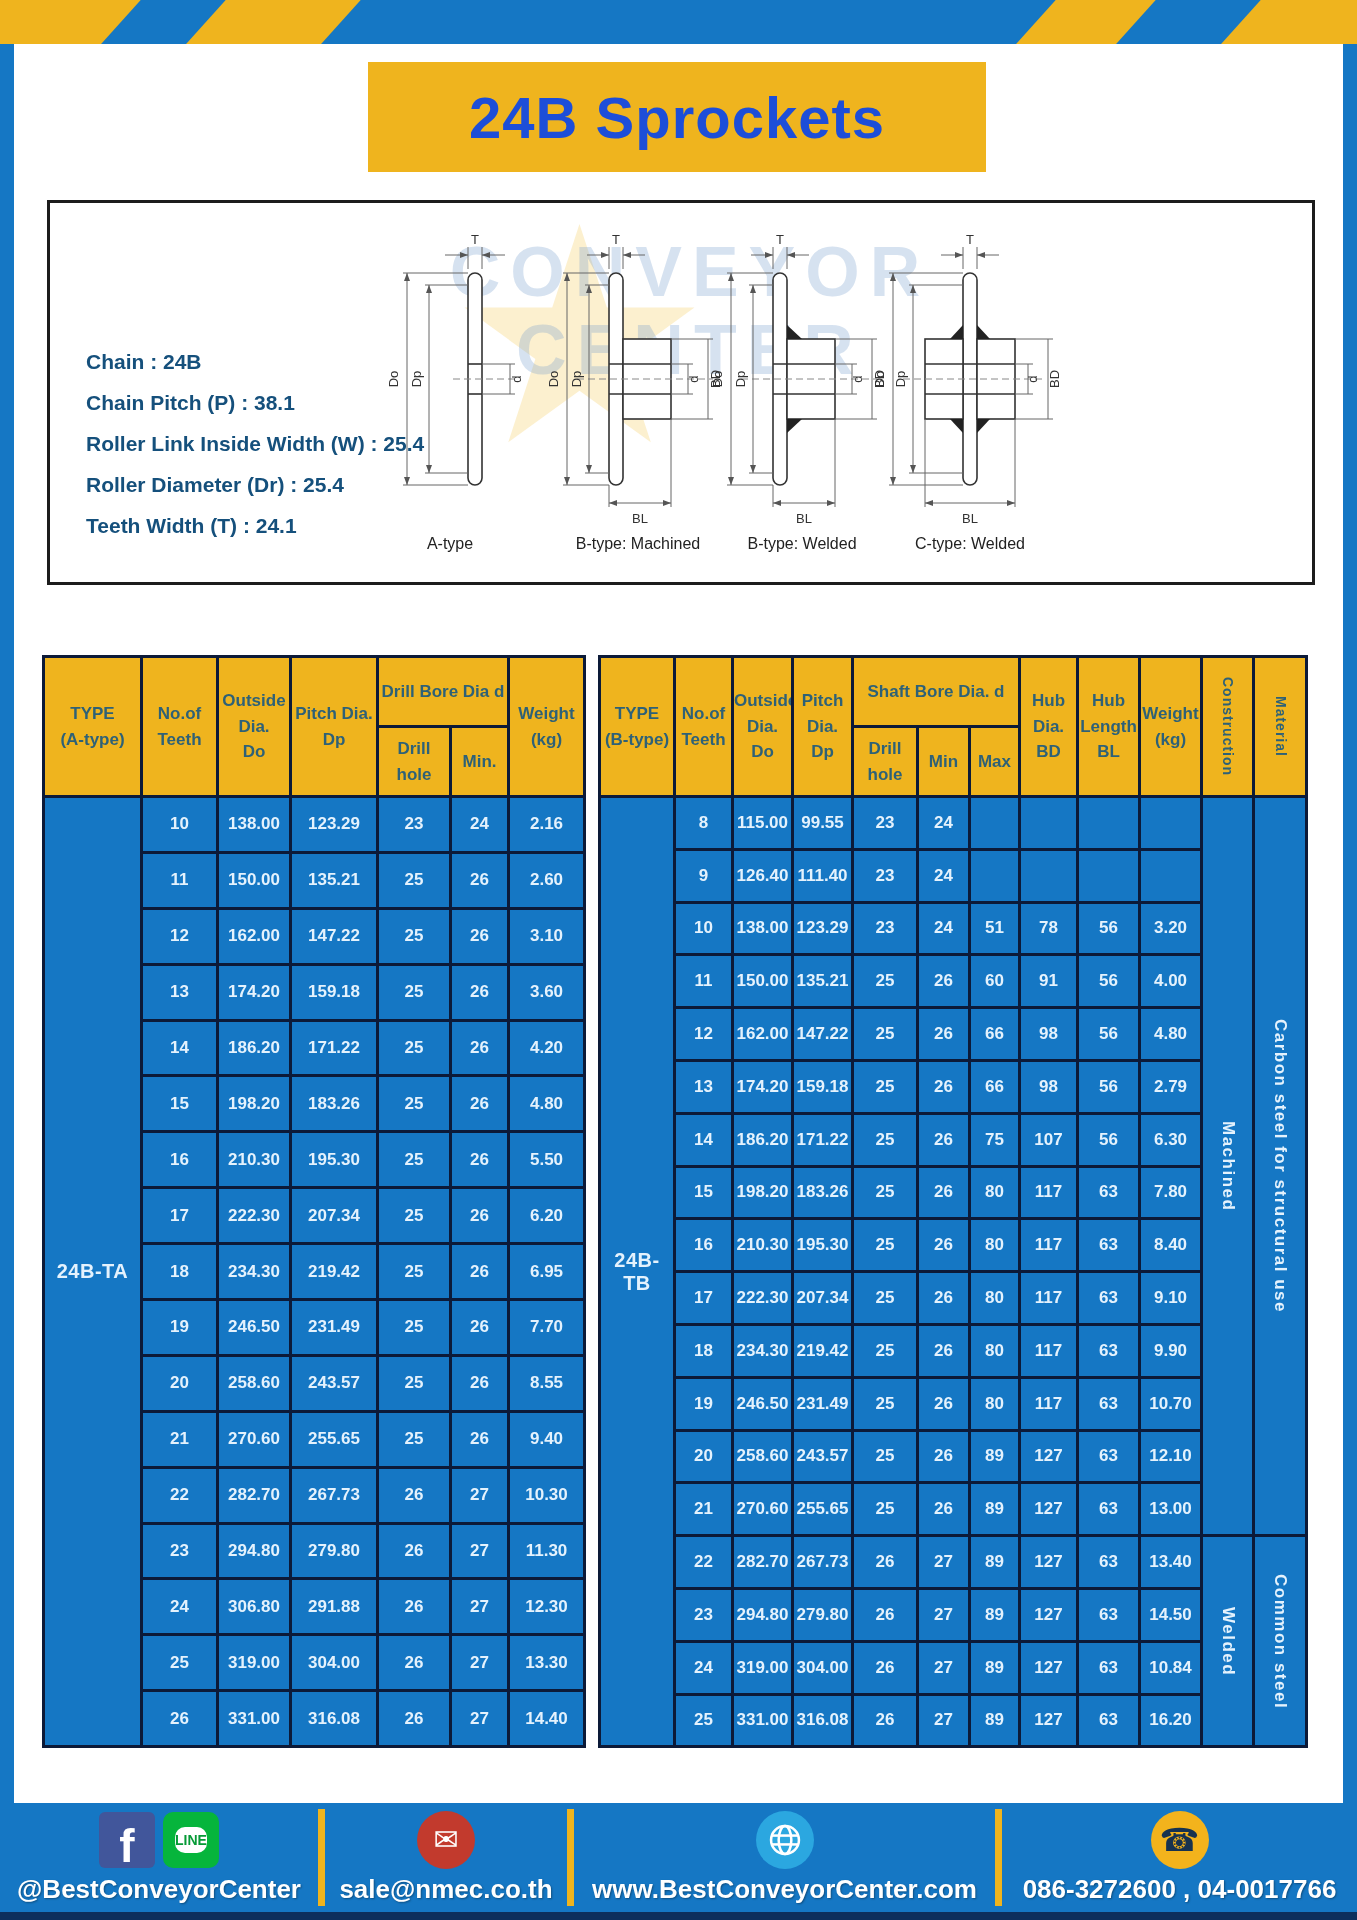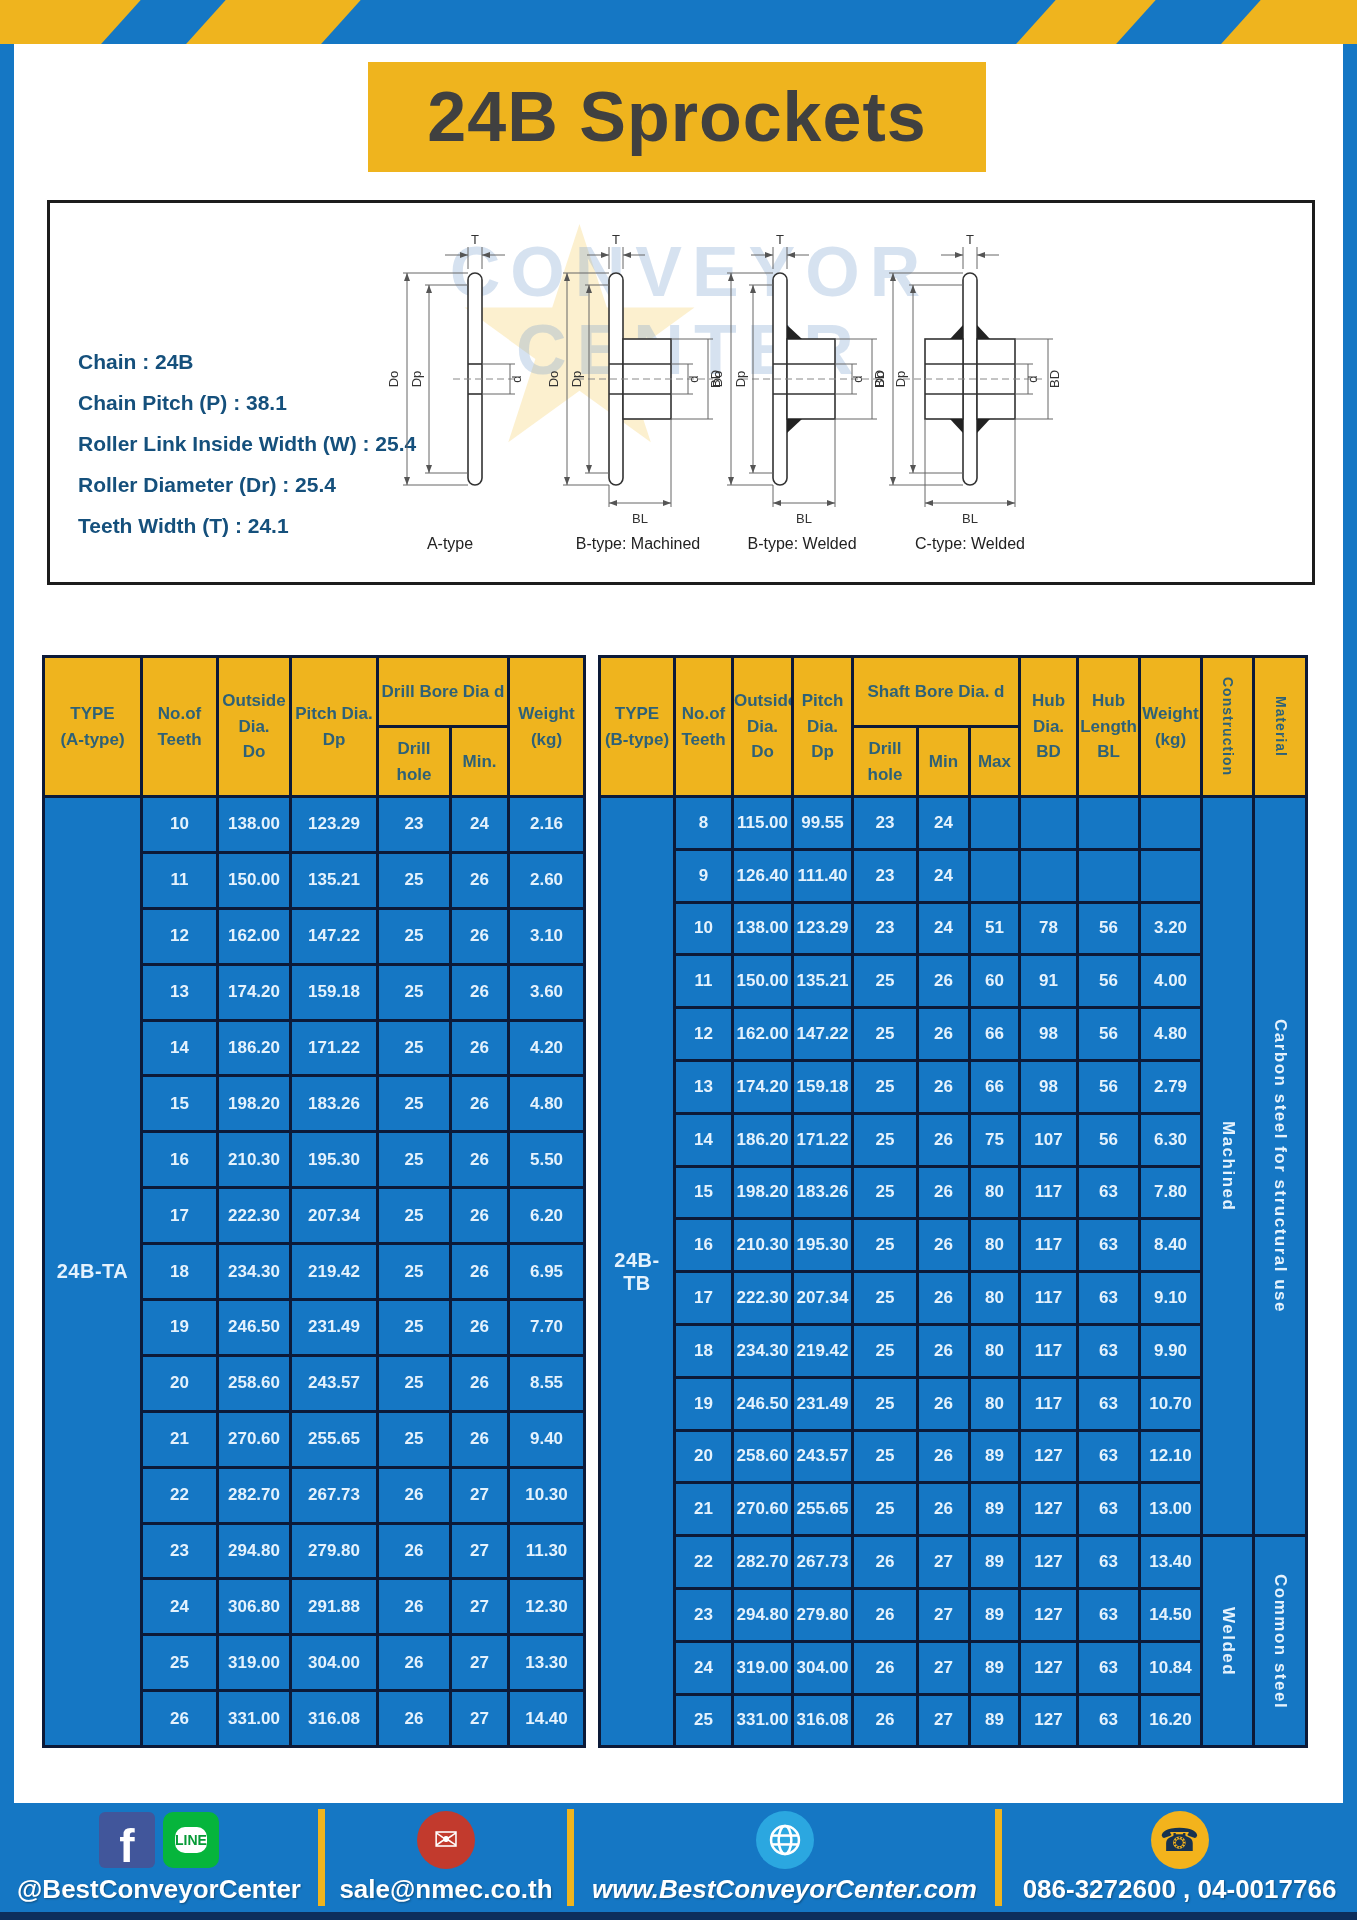--- a/index.html
+++ b/index.html
@@ -24,28 +24,28 @@
   #stripe-l2{left:205px;width:135px;}
   #stripe-r1{left:1035px;width:100px;}
   #stripe-r2{left:1240px;width:190px;}
   
   .sideframe{position:absolute;top:44px;height:1759px;width:14px;background:var(--blue);}
   #frame-left{left:0;}
   #frame-right{left:1343px;}
   
   #title-box{position:absolute;left:368px;top:62px;width:618px;height:110px;background:var(--yellow);
     display:flex;align-items:center;justify-content:center;}
-  #title-box h1{margin:6px;font-size:70px;font-weight:bold;color:#404040;letter-spacing:1px;}
+  #title-box h1{margin:6px;font-size:58px;font-weight:bold;color:#1d4ed8;letter-spacing:1px;}
   
   #diagram-box{position:absolute;left:47px;top:200px;width:1268px;height:385px;background:#fff;
     border:3px solid #1c1c1c;}
   #watermark{position:absolute;left:390px;top:30px;width:500px;text-align:center;pointer-events:none;}
   #watermark .wm-line{font-size:70px;font-weight:bold;letter-spacing:10px;color:rgba(120,160,205,0.30);line-height:78px;}
   #wm-star{position:absolute;left:395px;top:-40px;font-size:300px;color:rgba(243,196,63,0.25);pointer-events:none;}
-  #specs{position:absolute;left:28px;top:138px;}
+  #specs{position:absolute;left:36px;top:138px;}
   .spec-line{font-size:21px;font-weight:bold;color:var(--spec-text);height:41px;line-height:41px;white-space:nowrap;}
   .diag{position:absolute;top:30px;text-align:center;}
   #diag-a{left:325px;width:150px;}
   #diag-bm{left:493px;width:190px;}
   #diag-bw{left:657px;width:190px;}
   #diag-c{left:825px;width:190px;}
   .diag svg{display:block;}
   .diag .caption{font-size:16px;color:#222;margin-top:2px;white-space:nowrap;}
   .part{fill:#fff;stroke:#333;stroke-width:1.6;}
   .thin{stroke:#666;stroke-width:1;}
@@ -68,21 +68,21 @@
   td.typecell{font-size:20px;letter-spacing:0.5px;}
   th.vhead{writing-mode:vertical-rl;font-size:14px;letter-spacing:1px;padding:4px 0;}
   td.vert{writing-mode:vertical-rl;font-size:17px;letter-spacing:1.5px;}
   
   #footer{position:absolute;left:0;top:1803px;width:1357px;height:109px;background:var(--blue);
     display:flex;align-items:stretch;}
   #footer-bottom{position:absolute;left:0;top:1912px;width:1357px;height:8px;background:var(--blue-dark);}
   .f-sec{display:flex;flex-direction:column;align-items:center;justify-content:center;gap:5px;}
   #f-sec-social{width:318px;}
   #f-sec-mail{width:242px;}
-  #f-sec-web{width:421px;font-style:italic;}
+  #f-sec-web{width:421px;}
   #f-sec-phone{width:355px;}
   .f-div{width:7px;background:var(--yellow);margin:6px 0;}
   .f-icons{display:flex;gap:8px;align-items:center;height:58px;}
   .f-label{color:#fff;font-size:26px;font-weight:bold;white-space:nowrap;text-shadow:1px 1px 2px rgba(0,0,0,0.35);}
   .icon-fb{width:56px;height:56px;background:#41569b;border-radius:6px;color:#fff;font-size:46px;font-weight:bold;
     display:flex;align-items:flex-end;justify-content:center;line-height:0.9;}
   .icon-line{width:56px;height:56px;background:#06b53c;border-radius:10px;display:flex;align-items:center;justify-content:center;}
   .icon-line .bubble{background:#fff;border-radius:10px;padding:5px 0;color:#069a36;font-size:14px;font-weight:bold;text-align:center;}
   .circle-icon{width:58px;height:58px;border-radius:50%;display:flex;align-items:center;justify-content:center;}
   .icon-mail{background:#c23a2d;color:#fff;font-size:30px;}

